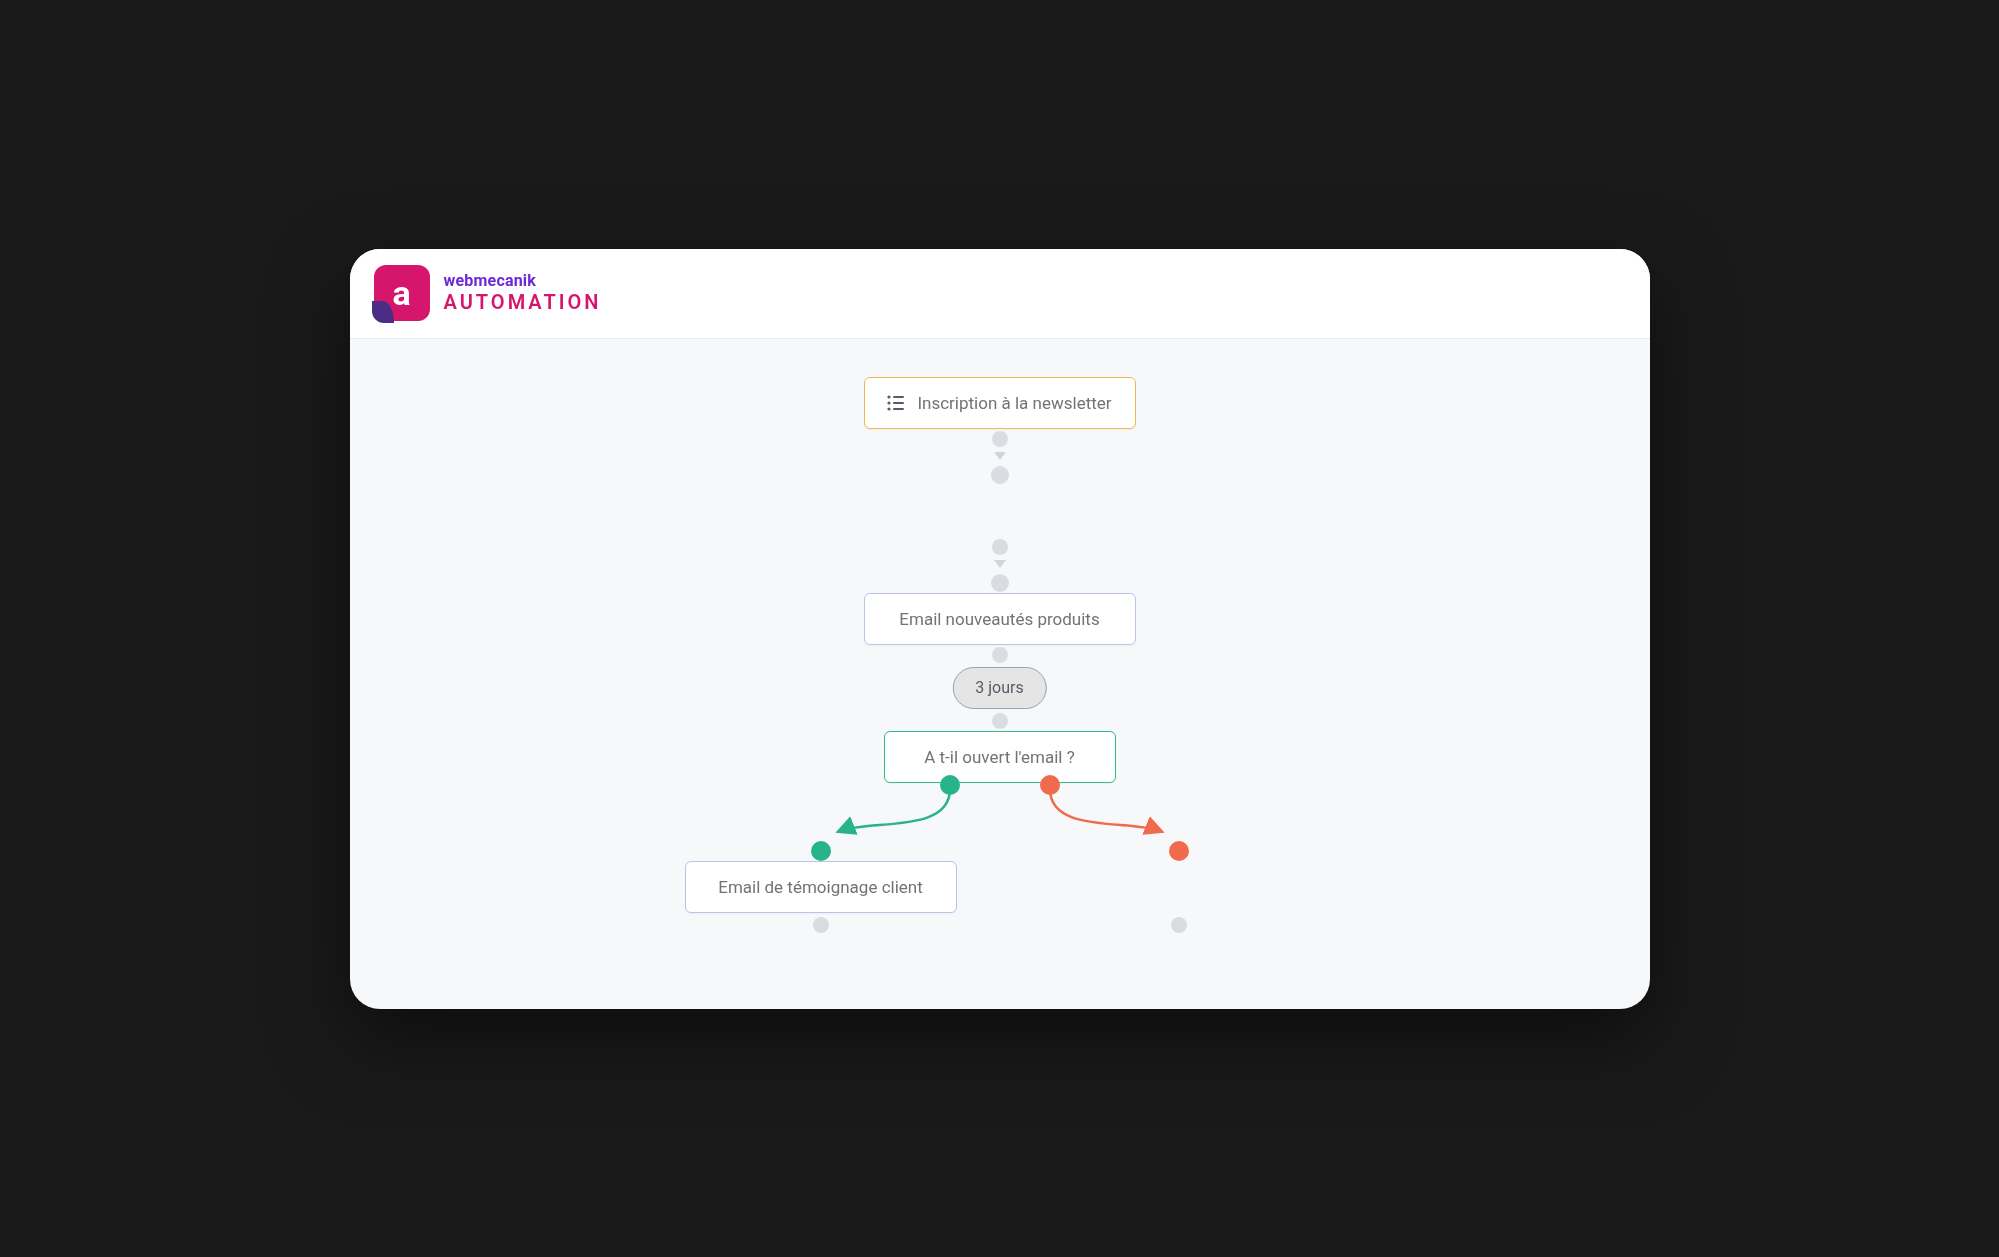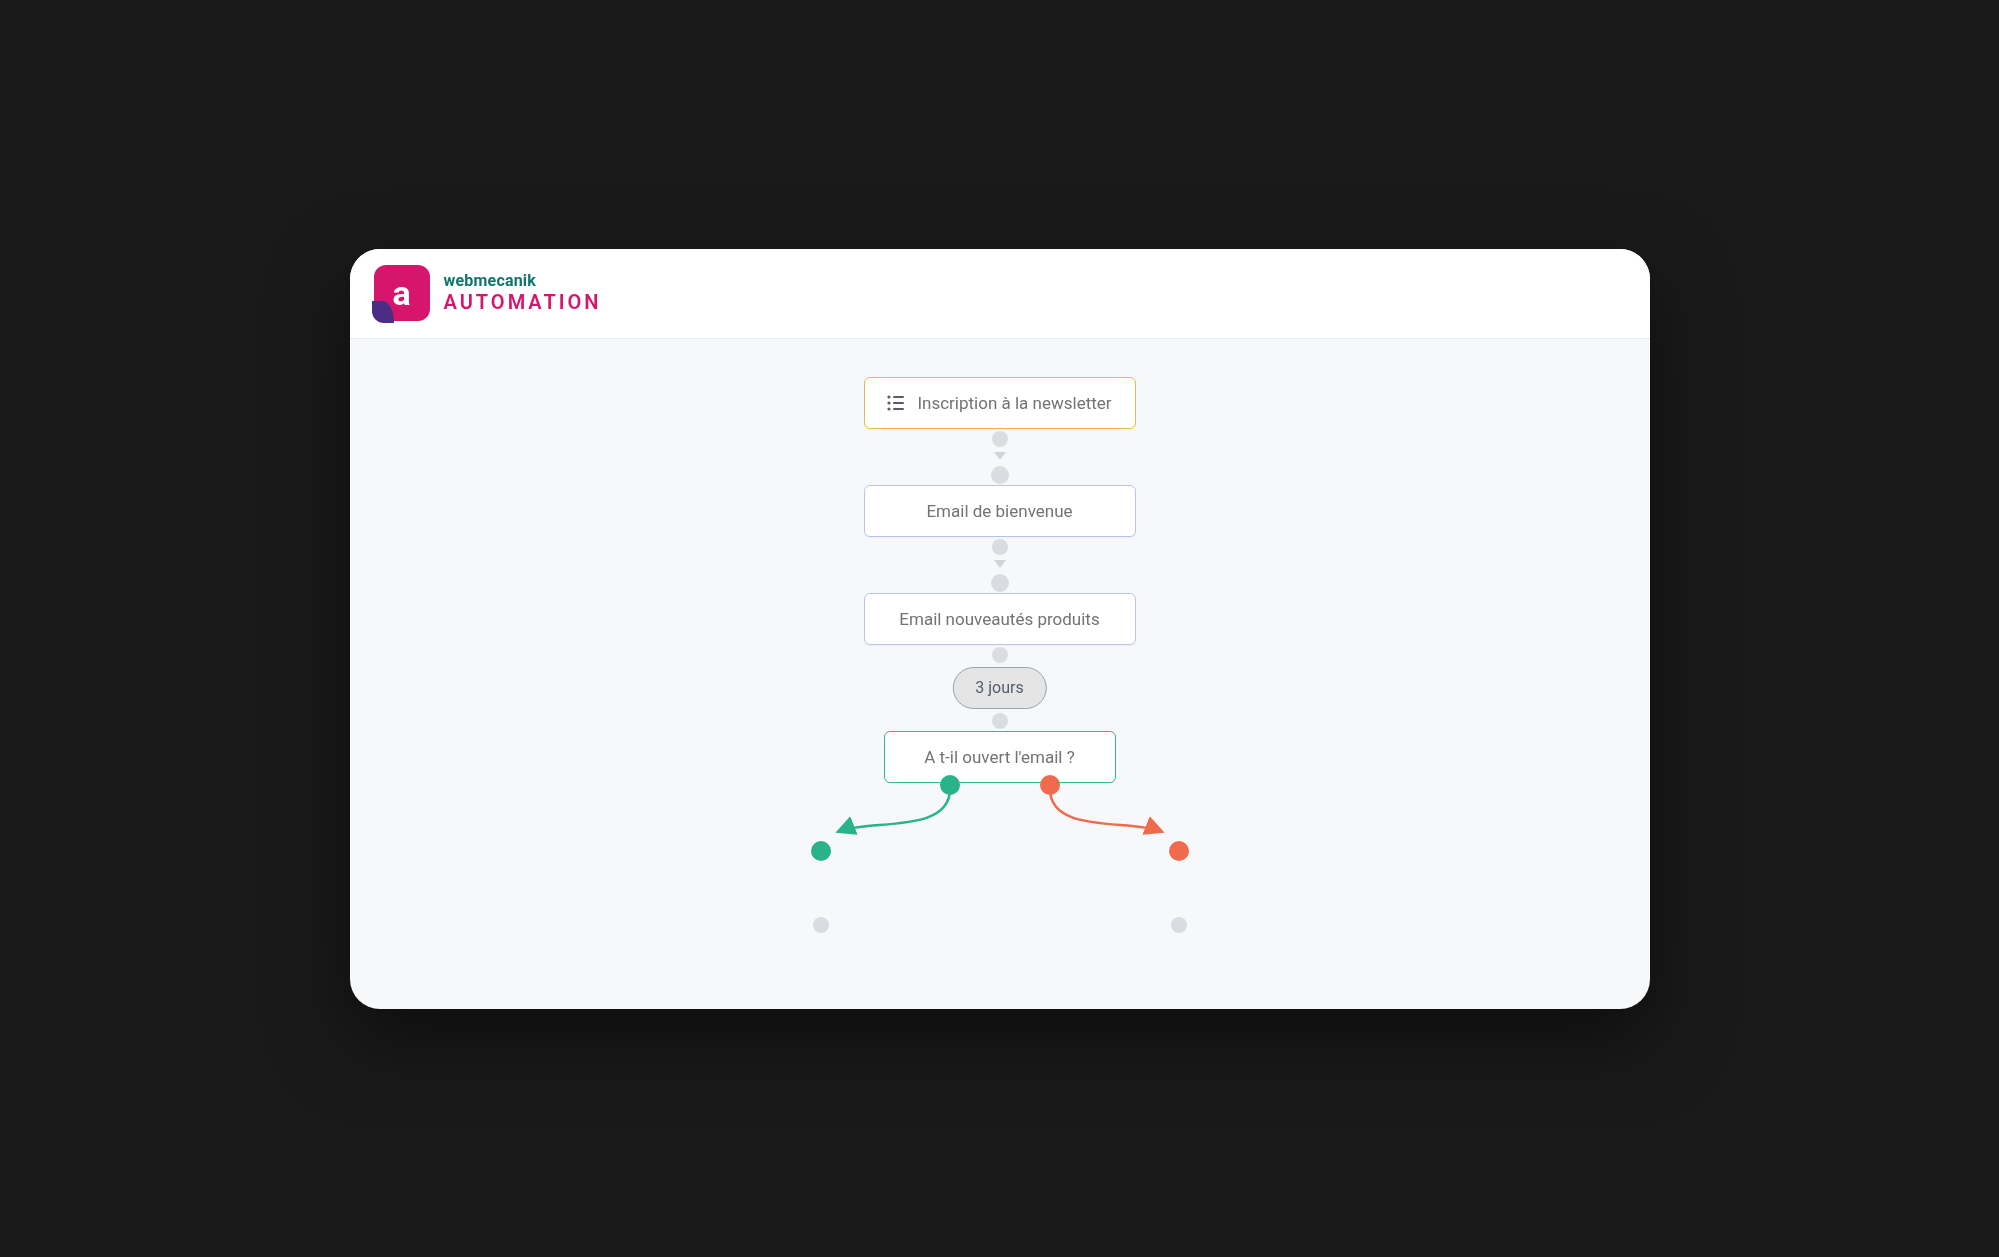--- a/index.html
+++ b/index.html
@@ -45,21 +45,21 @@
     width:22px;height:22px;
     background:#4b2e83;
     border-top-right-radius:50% 100%;
     border-bottom-left-radius:12px;
   }
   .logo-badge span{
     color:#fff;font-weight:700;font-size:34px;line-height:1;
     position:relative;z-index:1;
   }
   .logo-text{display:flex;flex-direction:column;line-height:1.15;}
-  .logo-top{color:#0f766e;font-size:16px;font-weight:700;letter-spacing:.2px;}
+  .logo-top{color:#6d28d9;font-size:16px;font-weight:700;letter-spacing:.2px;}
   .logo-bot{color:#d6156c;font-size:20px;font-weight:600;letter-spacing:3px;}
   .canvas{
     flex:1;position:relative;overflow:hidden;
   }
   .flow{
     position:absolute;inset:0;
   }
   
   .node{
     position:absolute;
@@ -130,23 +130,20 @@
               <rect x="6" y="13" width="11" height="2" rx="1" fill="#555d68"></rect>
           </svg>
         </span>
         <span>Inscription à la newsletter</span>
       </div>
 
       <div class="dot" style="left:650px;top:100px;"></div>
       <div class="arrow-down" style="left:650px;top:113px;"></div>
       <div class="dot big" style="left:650px;top:136px;"></div>
 
-      <div class="node action" style="left:650px;top:146px;">
-        <span>Email de bienvenue</span>
-      </div>
 
       <div class="dot" style="left:650px;top:208px;"></div>
       <div class="arrow-down" style="left:650px;top:221px;"></div>
       <div class="dot big" style="left:650px;top:244px;"></div>
 
       <div class="node action" style="left:650px;top:254px;">
         <span>Email nouveautés produits</span>
       </div>
 
       <div class="dot" style="left:650px;top:316px;"></div>
@@ -173,19 +170,22 @@
             <path d="M0,0 L8,4 L0,8 Z" fill="#f06a4e"></path>
           </marker>
         </defs>
         <path d="M600,450 C600,495 520,480 490,492" stroke="#29b38a" stroke-width="2.5" fill="none" marker-end="url(#arrGreen)"></path>
         <path d="M700,450 C700,495 780,480 810,492" stroke="#f06a4e" stroke-width="2.5" fill="none" marker-end="url(#arrOrange)"></path>
       </svg>
 
       <div class="dot green" style="left:471px;top:512px;"></div>
       <div class="dot orange" style="left:829px;top:512px;"></div>
 
+      <div class="node action-wide" style="left:471px;top:522px;">
+        <span>Email de témoignage client</span>
+      </div>
       <div class="dot" style="left:471px;top:586px;"></div>
 
       <div class="dot" style="left:829px;top:586px;"></div>
 
     </div>
   </div>
 </div>
 
 </body></html>

